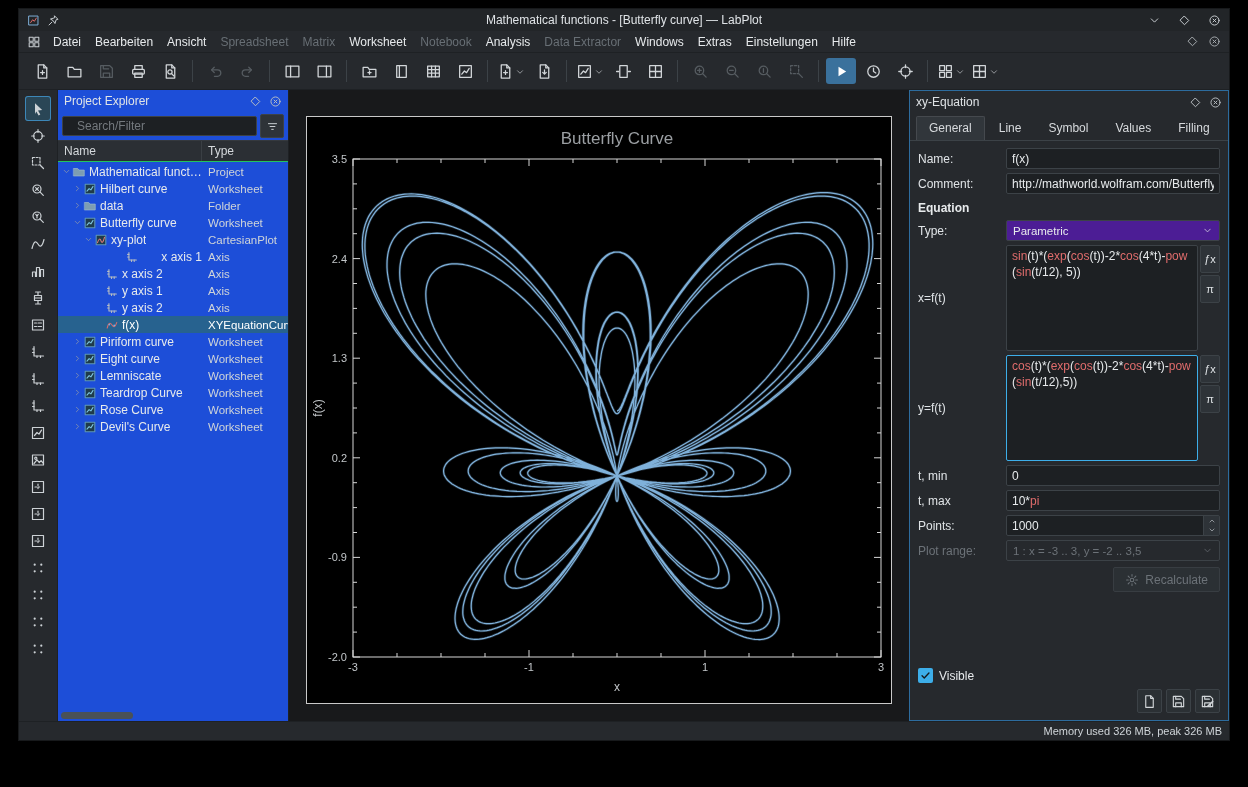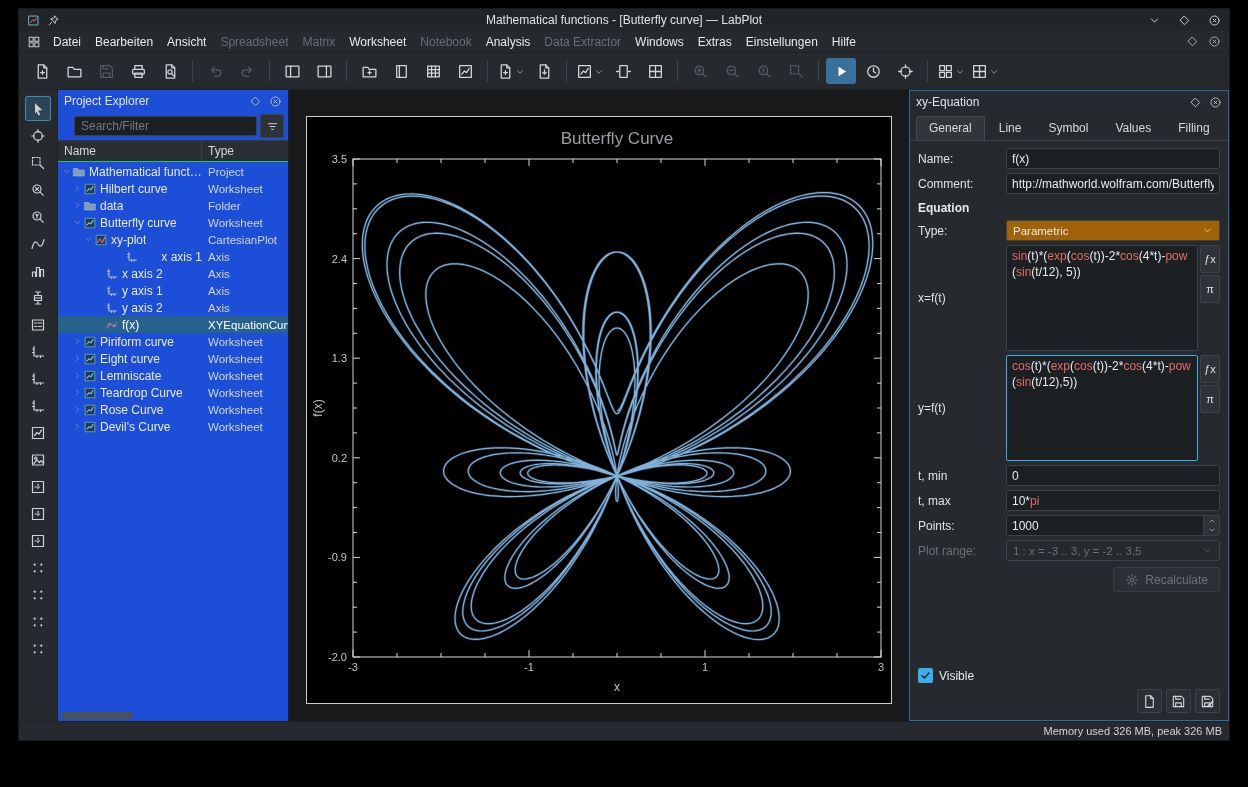--- a/index.html
+++ b/index.html
@@ -38,21 +38,21 @@
   .ltbtn{width:26px;height:25px;display:flex;align-items:center;justify-content:center;border-radius:3px;color:#cdd2d6;}
   .ltbtn .ticn{width:16px;height:16px;}
   .ltbtn.active{background:rgba(61,174,233,.22);box-shadow:inset 0 0 0 1px #3d87b8;}
   
   .explorer{width:230px;background:#1d4ed8;border-right:1px solid #1e2124;display:flex;flex-direction:column;flex:0 0 auto;}
   .dock-header{height:22px;display:flex;align-items:center;padding:0 6px;gap:7px;flex:0 0 auto;}
   .dock-title{flex:1;color:#dfe3e6;white-space:nowrap;overflow:hidden;}
   .dock-btn{width:13px;height:13px;color:#b9bec2;display:inline-block;}
   .searchrow{display:flex;align-items:center;gap:3px;padding:2px 4px;flex:0 0 auto;}
   .search-input{flex:1;height:20px;background:#1d2023;border:1px solid #3c4247;border-radius:2px;color:#e7eaec;
-                padding:0 6px;font:inherit;outline:none;min-width:0;box-sizing:border-box;margin-left:12px;}
+                padding:0 14px;font:inherit;outline:none;min-width:0;box-sizing:border-box;}
   .search-input::placeholder{color:#74797e;}
   .filter-btn{width:22px;height:22px;display:flex;align-items:center;justify-content:center;border:1px solid #3c4247;
               border-radius:2px;background:#2e3338;color:#cdd2d6;flex:0 0 auto;}
   .filter-btn svg{width:13px;height:13px;}
   .colhead{height:20px;display:flex;align-items:center;border-top:1px solid #35393e;border-bottom:1px solid #22c55e;
            background:#2b2f34;color:#d4d8db;flex:0 0 auto;}
   .col-name{flex:1;padding-left:6px;border-right:1px solid #3a3f44;height:100%;display:flex;align-items:center;}
   .col-type{width:86px;padding-left:6px;flex:0 0 auto;box-sizing:border-box;}
   .tree{flex:1;overflow:hidden;padding-top:1px;}
   .trow{height:17px;display:flex;align-items:center;}
@@ -98,21 +98,21 @@
   .exprbtns{display:flex;flex-direction:column;gap:2px;width:20px;flex:0 0 auto;}
   .mini-btn{width:20px;height:28px;display:flex;align-items:center;justify-content:center;background:#2e3338;
             border:1px solid #3c4247;border-radius:2px;font-size:11px;color:#dfe3e6;box-sizing:border-box;}
   .fn{color:#e06c6c;}
   .spin{position:relative;flex:1;display:flex;min-width:0;}
   .spin input{width:100%;padding-right:20px;}
   .spin-btns{position:absolute;right:1px;top:1px;bottom:1px;width:15px;display:flex;flex-direction:column;
              border-left:1px solid #3c4247;}
   .spin-btns span{flex:1;display:flex;align-items:center;justify-content:center;background:#2e3338;color:#cdd2d6;}
   .spin-btns svg{width:8px;height:8px;}
-  .combo{flex:1;height:21px;background:#a16207;border:1px solid #3c4247;border-radius:2px;display:flex;
+  .combo{flex:1;height:21px;background:#4c1d95;border:1px solid #3c4247;border-radius:2px;display:flex;
          align-items:center;padding:0 6px;min-width:0;box-sizing:border-box;color:#e7eaec;}
   .combo-text{flex:1;overflow:hidden;white-space:nowrap;font-size:11.5px;}
   .combo-chev{width:11px;height:11px;opacity:.85;flex:0 0 auto;display:block;}
   .combo.disabled{background:#26292d;color:#6c7278;}
   .recalc-row{display:flex;justify-content:flex-end;padding-top:2px;flex:0 0 auto;}
   .recalc-btn{display:flex;align-items:center;gap:6px;height:25px;padding:0 11px;background:#2b3034;
               border:1px solid #383d42;border-radius:2px;color:#6c7278;font:inherit;}
   .gear-ic{width:14px;height:14px;display:block;}
   .spacer{flex:1;}
   .visible-row{display:flex;align-items:center;gap:6px;flex:0 0 auto;}

